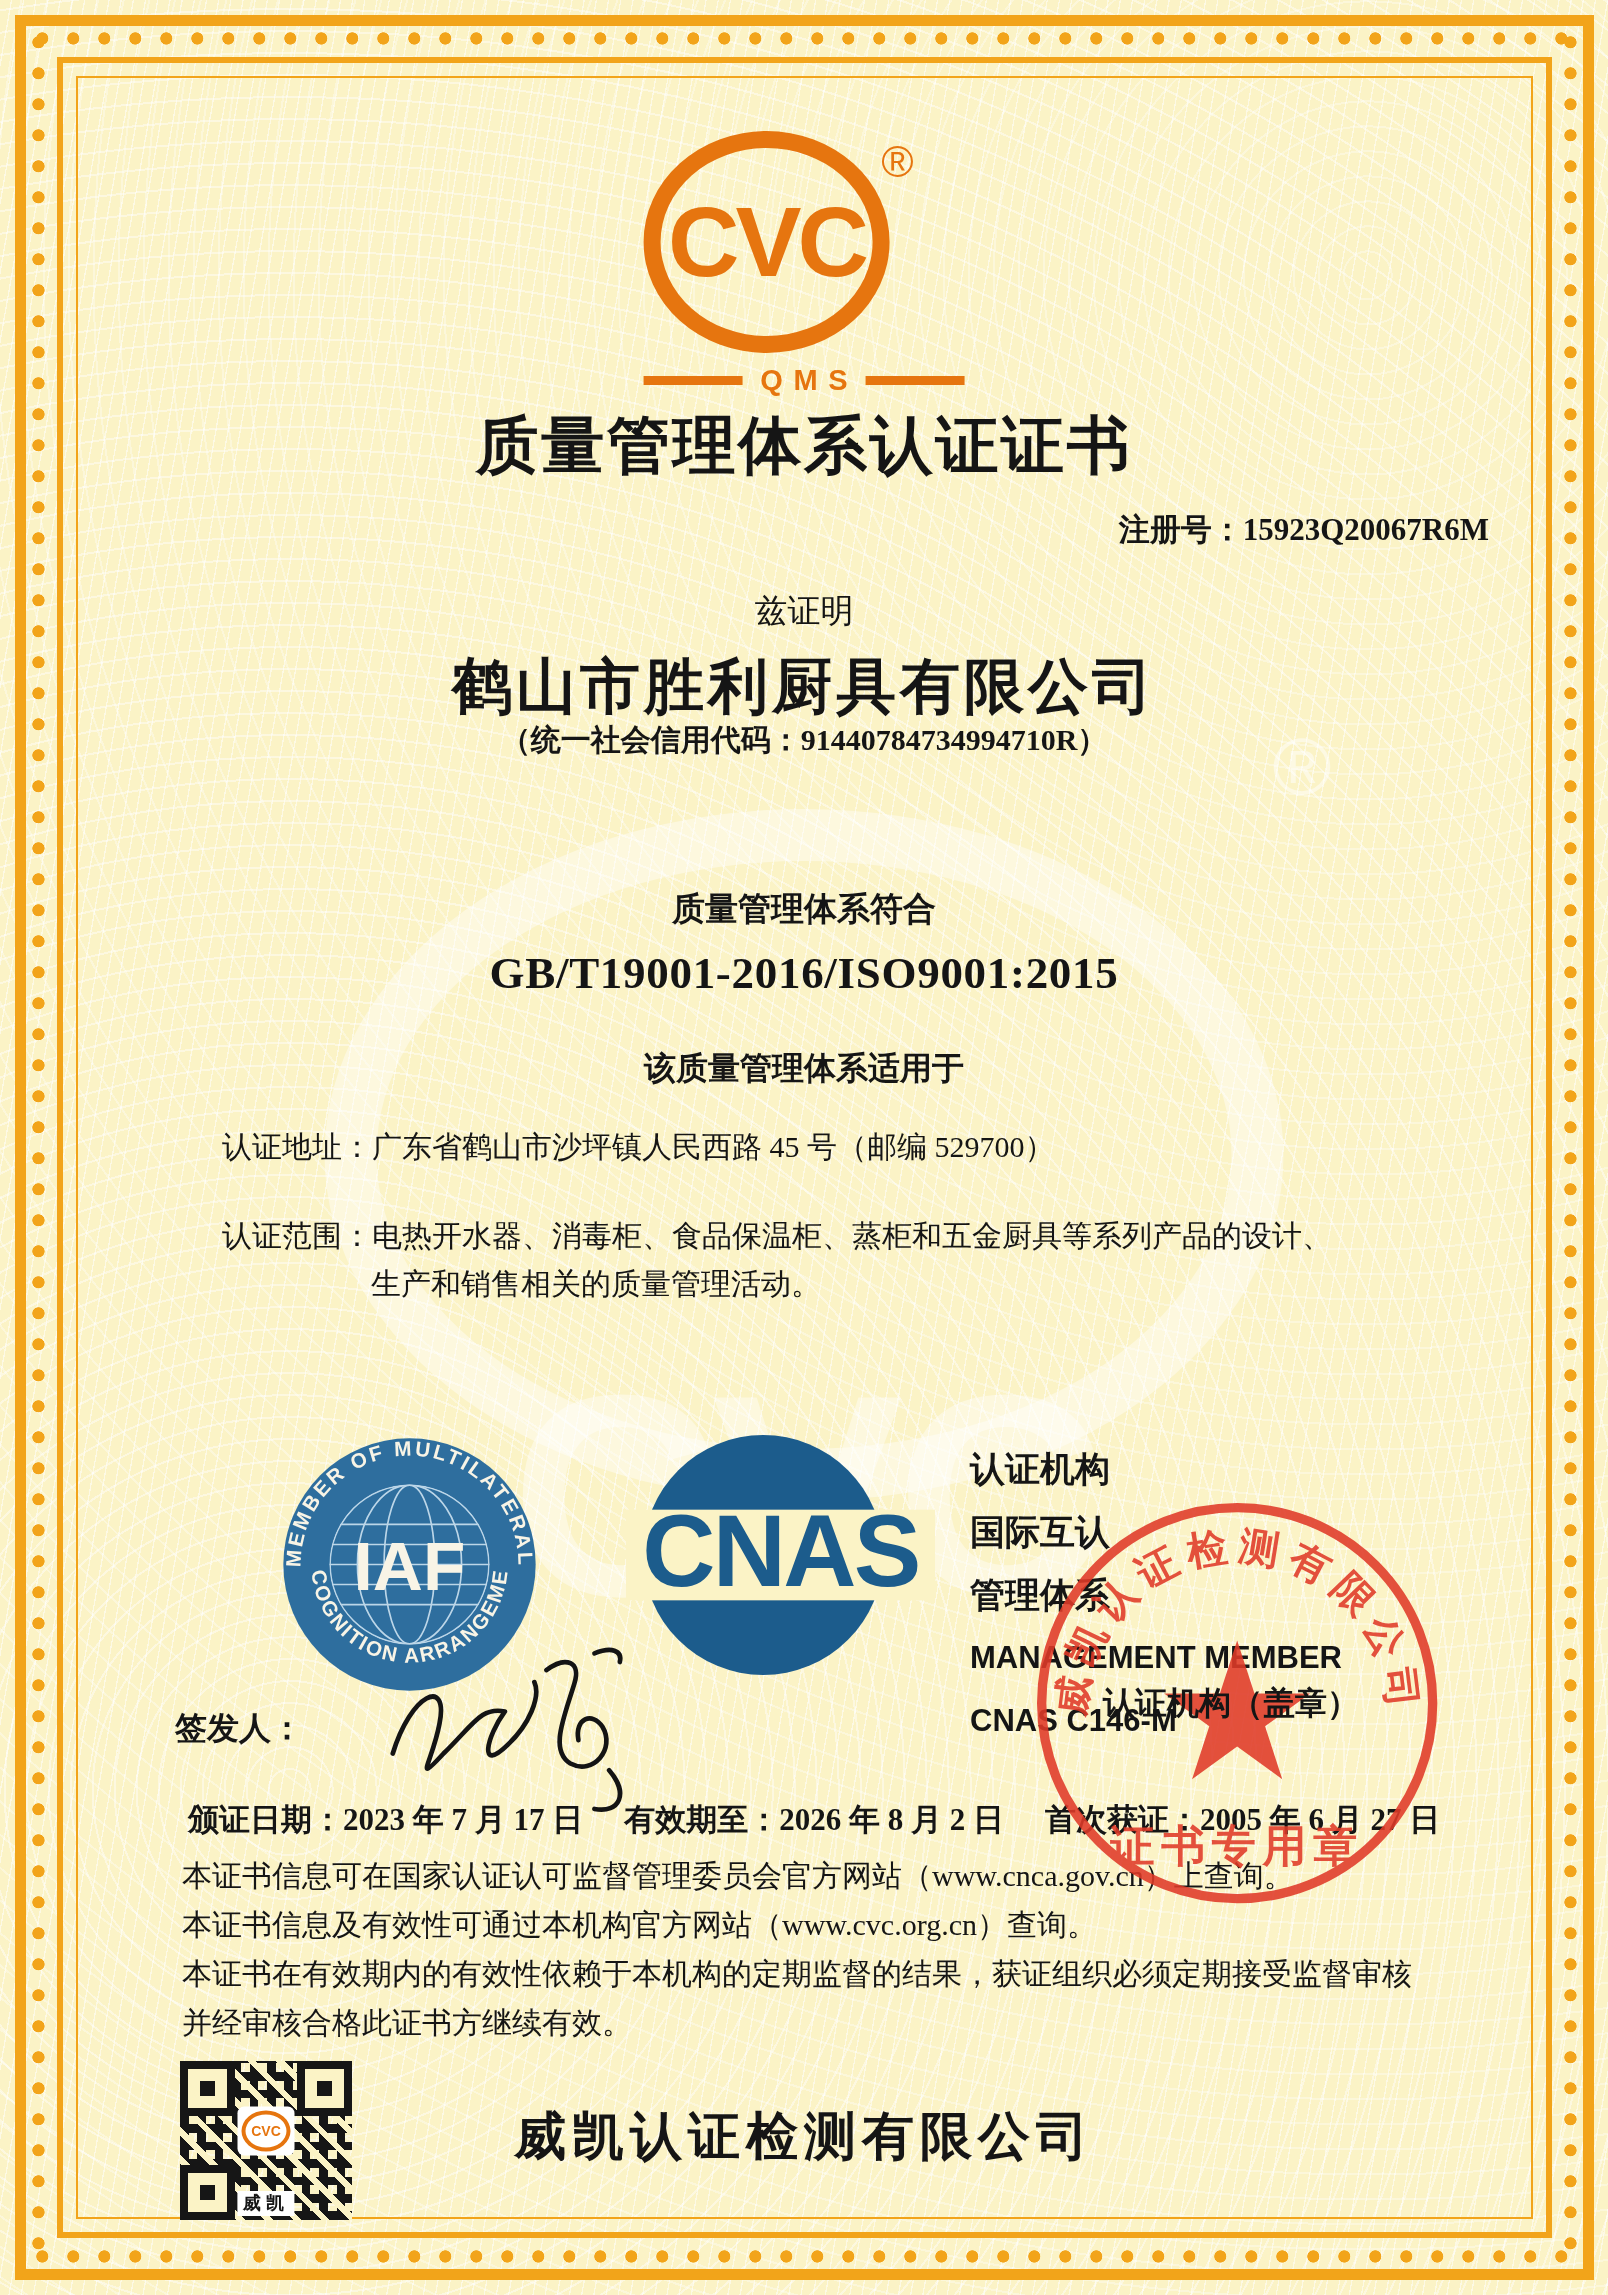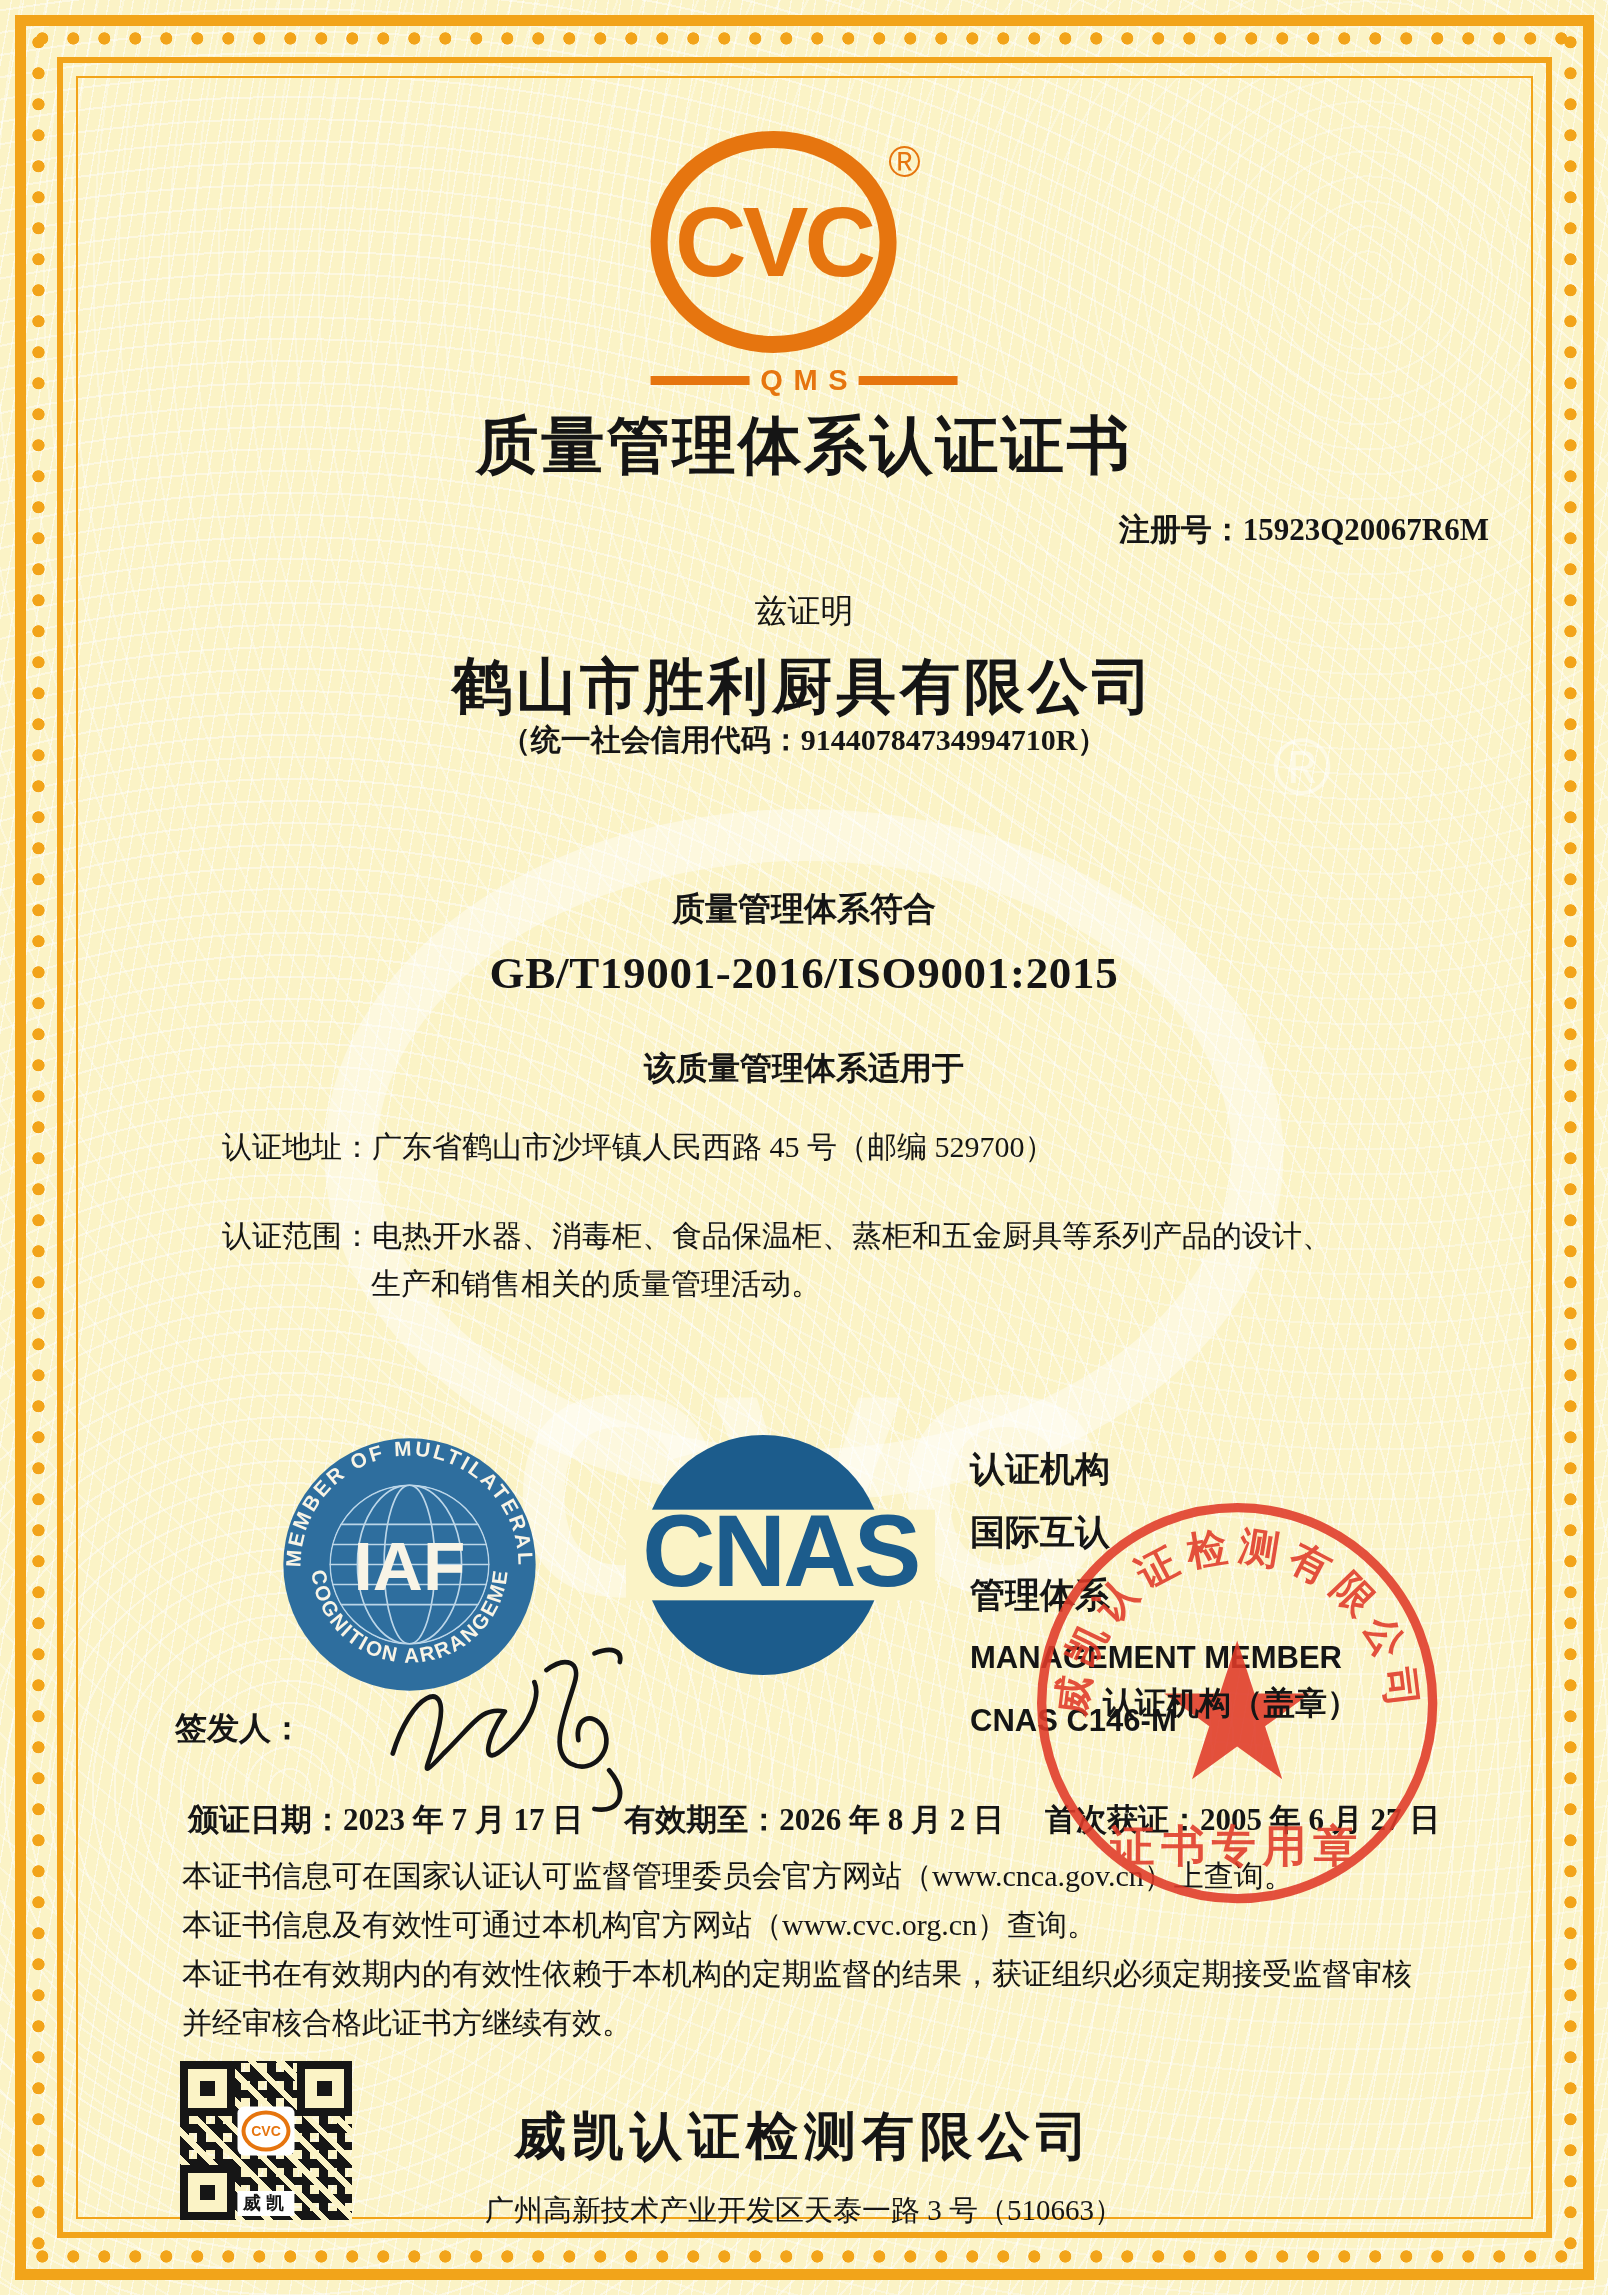--- a/index.html
+++ b/index.html
@@ -43,21 +43,21 @@
   .center{left:804px;transform:translateX(-50%);white-space:nowrap;}
 
   
   .cvc-logo{top:131px;}
   .cvc-oval{position:relative;width:212px;height:188px;border:17.4px solid #E6750F;border-radius:50%;
     display:flex;align-items:center;justify-content:center;}
   .cvc-oval .cvc-txt{font-family:"Liberation Sans","DejaVu Sans",sans-serif;font-weight:bold;
     font-size:99px;color:#E6750F;letter-spacing:-4px;}
   .cvc-reg{position:absolute;top:-10.7px;right:-41px;font-size:44px;color:#E6750F;
     font-family:"Liberation Sans","DejaVu Sans",sans-serif;}
-  .qms-row{margin-top:10.7px;display:flex;align-items:center;justify-content:center;gap:0;}
+  .qms-row{margin-top:10.7px;display:flex;align-items:center;justify-content:center;gap:7px;}
   .qms-bar{width:99px;height:8.7px;background:#E6750F;}
   .qms-label{font-family:"Liberation Sans","DejaVu Sans",sans-serif;font-weight:bold;
     font-size:29px;color:#E6750F;letter-spacing:10.7px;text-indent:10.7px;}
 
   .title{top:355px;font-size:63px;font-weight:900;letter-spacing:2.7px;margin-top:48px;}
   .regno{top:509px;right:120px;font-size:31px;font-weight:bold;white-space:nowrap;}
   .hereby{top:589px;font-size:33px;}
   .company{top:647px;font-size:60px;font-weight:900;letter-spacing:4px;
     font-family:"Liberation Sans","DejaVu Sans",sans-serif;}
   .credit{top:720px;font-size:30px;font-weight:bold;text-align:center;}
@@ -235,16 +235,15 @@
     <div class="finder tl"></div>
     <div class="finder tr"></div>
     <div class="finder bl"></div>
     <div class="qr-logo">
       <div class="qr-oval">CVC</div>
     </div>
     <div class="qr-label">威凯</div>
   </div>
 
   <div class="z center footer-company">威凯认证检测有限公司</div>
-  <div class="z center footer-addr">广州高新技术产业开发区天泰一路 3 号（510663）</div>
 
 </div>
 
 
 </body></html>

